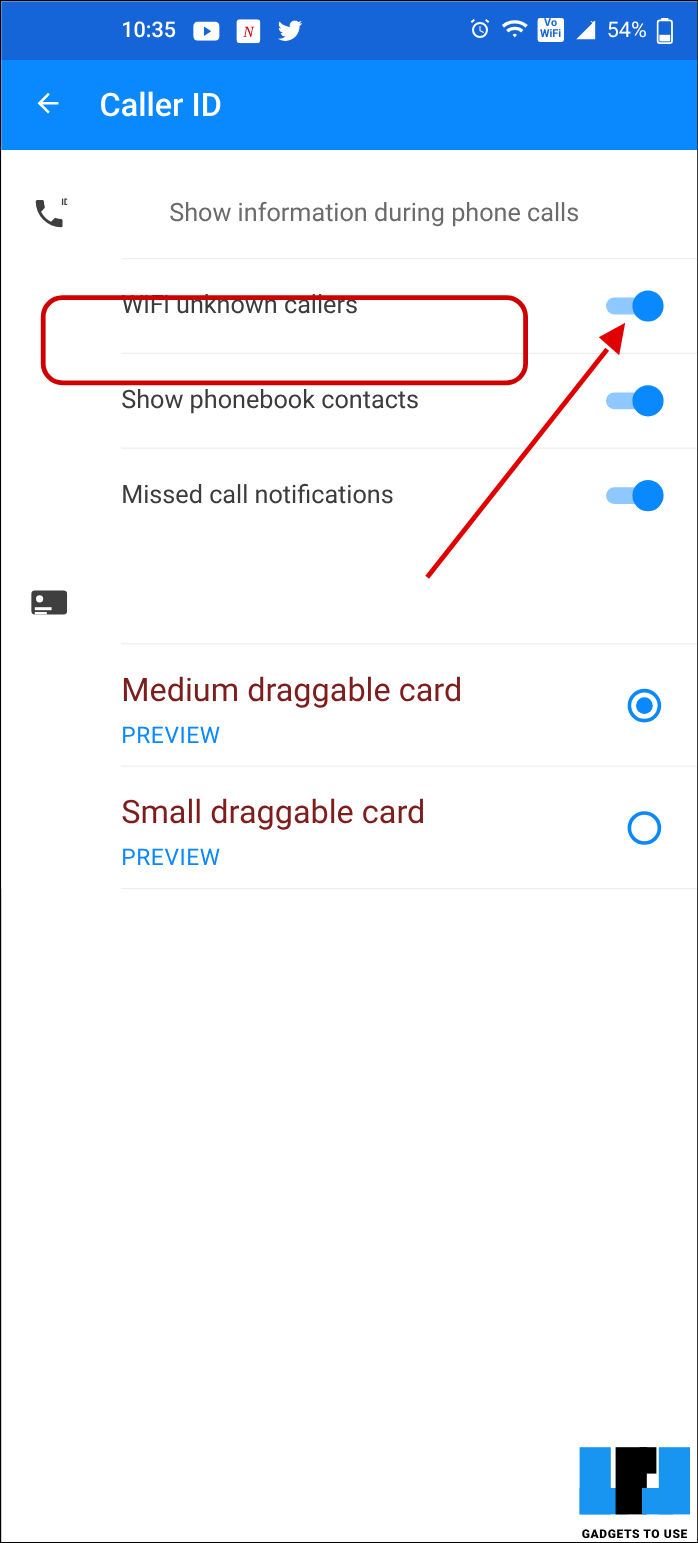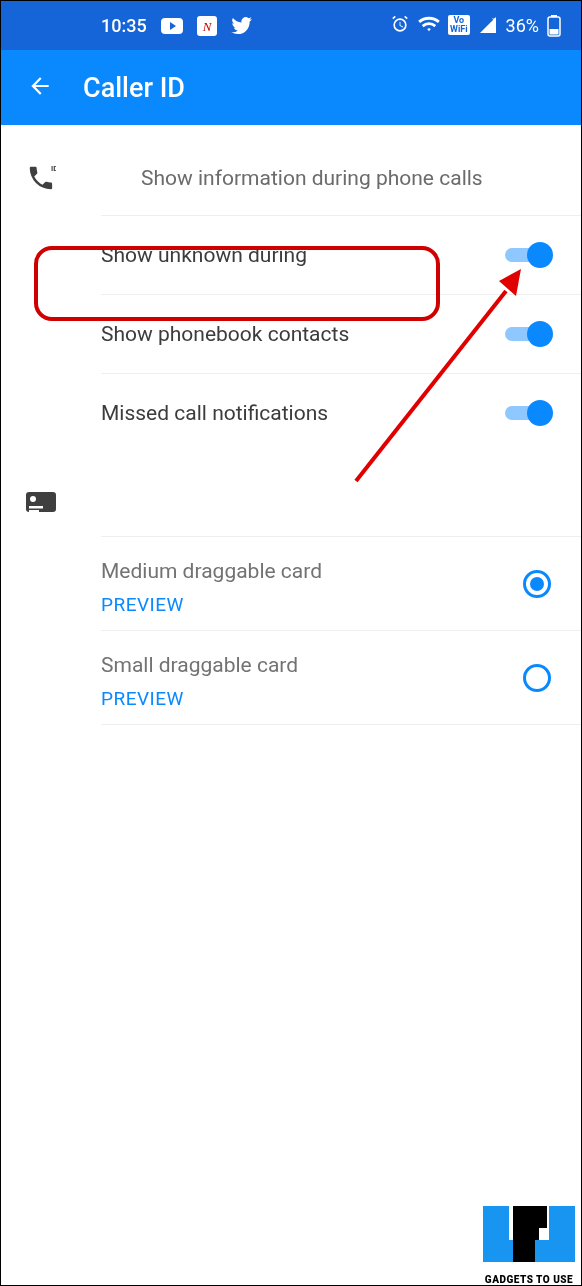--- a/index.html
+++ b/index.html
@@ -68,22 +68,22 @@
       flex: 1;
       font-size: 21px;
       color: #3c3c3c;
     }
     .row-radio {
       flex-direction: column;
       align-items: flex-start;
       padding: 22px 30px 14px 100px;
     }
     .row-radio .label {
-      font-size: 21px;
-      color: #737373;
+      font-size: 27px;
+      color: #7f1d1d;
     }
     .row-radio .preview {
       font-size: 19px;
       color: #0a89ff;
       letter-spacing: 0.5px;
       margin-top: 10px;
     }
     .divider {
       height: 1px;
       background: #eee;
@@ -213,21 +213,21 @@
           <path d="M12 18l2-2.5a3 3 0 00-4 0zM12 2a18 18 0 00-12 4.5L2 9a15 15 0 0120 0l2-2.5A18 18 0 0012 2zm0 6a12 12 0 00-8 3l2 2.5a9 9 0 0112 0l2-2.5a12 12 0 00-8-3z"></path>
         </svg>
     </span>
     <span class="vowifi">Vo<br>WiFi</span>
     <span class="status-icon">
       <svg width="20" height="18" viewBox="0 0 20 18">
           <text x="18" y="7" text-anchor="end" font-size="8" fill="#fff">x</text>
           <path d="M2 18 L18 18 L18 2 Z" fill="#fff"></path>
         </svg>
     </span>
-    <span>36%</span>
+    <span>54%</span>
     <span class="status-icon">
       <svg width="14" height="22" viewBox="0 0 14 22">
           <rect x="4" y="0" width="6" height="2" fill="#fff"></rect>
           <rect x="1" y="2" width="12" height="19" rx="2" stroke="#fff" stroke-width="1.5" fill="none"></rect>
           <rect x="2.5" y="14" width="9" height="5.5" fill="#fff"></rect>
         </svg>
     </span>
   </div>
 </div>
 
@@ -247,21 +247,21 @@
       <svg width="30" height="30" viewBox="0 0 24 24" fill="#3f3f3f">
           <path d="M6.6 10.8a15 15 0 006.6 6.6l2.2-2.2a1 1 0 011-.24 11.3 11.3 0 003.5.56 1 1 0 011 1v3.5a1 1 0 01-1 1A17 17 0 013 4a1 1 0 011-1h3.5a1 1 0 011 1 11.3 11.3 0 00.56 3.5 1 1 0 01-.24 1z"></path>
           <text x="20" y="6" font-size="6" font-weight="700" fill="#3f3f3f">ID</text>
         </svg>
     </span>
     <span class="section-label">Show information during phone calls</span>
   </div>
   <div class="divider"></div>
 
   <div class="row row-toggle">
-    <span class="label">Show unknown during</span>
+    <span class="label">WiFi unknown callers</span>
     <div class="toggle">
       <div class="toggle-track"></div>
         <div class="toggle-thumb"></div>
     </div>
   </div>
   <div class="divider"></div>
 
   <div class="row row-toggle">
     <span class="label">Show phonebook contacts</span>
     <div class="toggle">

